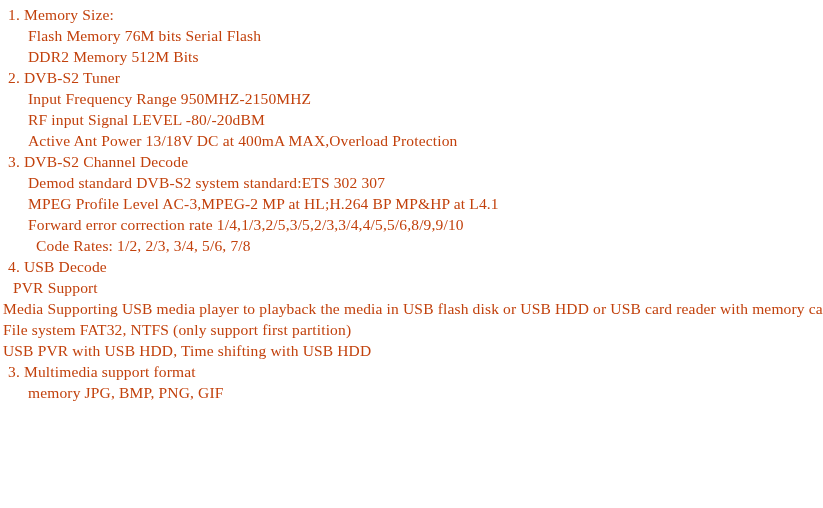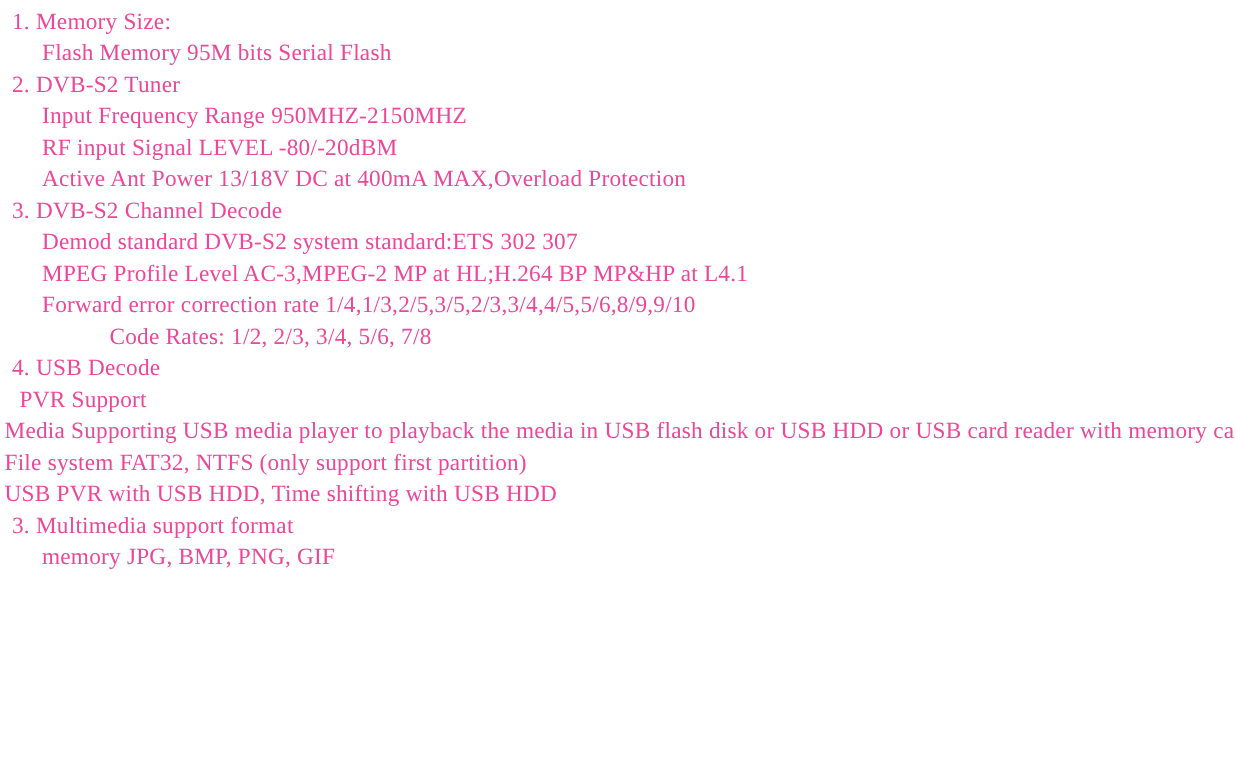--- a/index.html
+++ b/index.html
@@ -22,36 +22,37 @@
     height: 508px;
     padding-top: 4px;
     box-sizing: border-box;
   }
   .spec-line {
     font-size: 15.5px;
     line-height: 21px;
     height: 21px;
     white-space: pre;
     letter-spacing: 0.01em;
-    color: #ec4899;
+    color: #c2410c;
     font-family: Liberation Serif, serif;
   }
   
   .ind-flush   { padding-left: 3px; }
   .ind-num     { padding-left: 8px; }
   .ind-half    { padding-left: 13px; }
   .ind-sub     { padding-left: 28px; }
-  .ind-sub2    { padding-left: 36px; margin-left: 37px; }
+  .ind-sub2    { padding-left: 36px; }
 </style>
 </head>
 <body>
 
 <div id="spec-sheet">
     <div class="spec-line ind-num">1. Memory Size:</div>
-    <div class="spec-line ind-sub">Flash Memory 95M bits Serial Flash</div>
+    <div class="spec-line ind-sub">Flash Memory 76M bits Serial Flash</div>
+    <div class="spec-line ind-sub">DDR2 Memory 512M Bits</div>
     <div class="spec-line ind-num">2. DVB-S2 Tuner</div>
     <div class="spec-line ind-sub">Input Frequency Range 950MHZ-2150MHZ</div>
     <div class="spec-line ind-sub">RF input Signal LEVEL -80/-20dBM</div>
     <div class="spec-line ind-sub">Active Ant Power 13/18V DC at 400mA MAX,Overload Protection</div>
     <div class="spec-line ind-num">3. DVB-S2 Channel Decode</div>
     <div class="spec-line ind-sub">Demod standard DVB-S2 system standard:ETS 302 307</div>
     <div class="spec-line ind-sub">MPEG Profile Level AC-3,MPEG-2 MP at HL;H.264 BP MP&amp;HP at L4.1</div>
     <div class="spec-line ind-sub">Forward error correction rate 1/4,1/3,2/5,3/5,2/3,3/4,4/5,5/6,8/9,9/10</div>
     <div class="spec-line ind-sub2">Code Rates: 1/2, 2/3, 3/4, 5/6, 7/8</div>
     <div class="spec-line ind-num">4. USB Decode</div>

